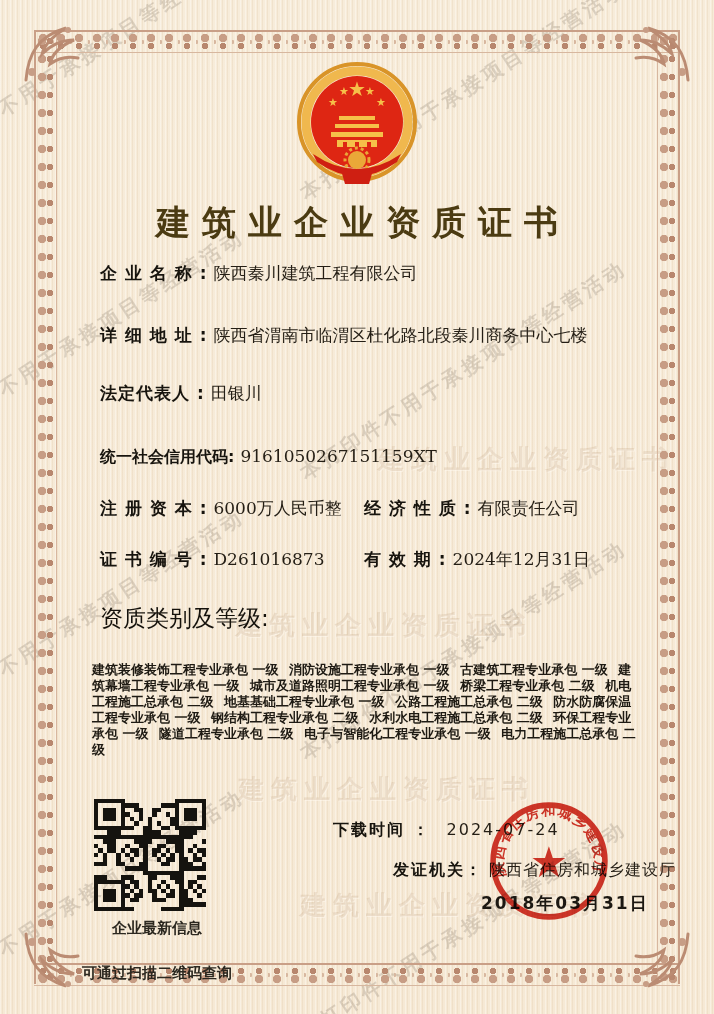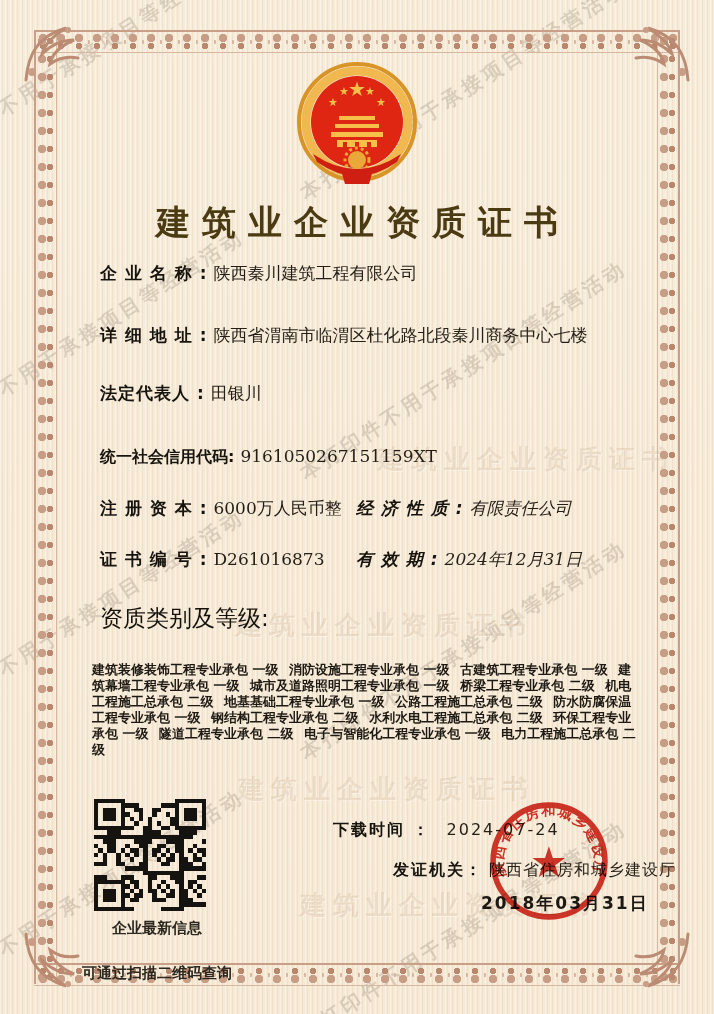--- a/index.html
+++ b/index.html
@@ -51,21 +51,21 @@
   .emblem{position:absolute;left:293px;top:58px;width:128px;height:142px;z-index:3;}
   
   .title{
     position:absolute;top:200px;left:0;width:100%;margin:0;z-index:3;
     text-align:center;font-size:34px;font-weight:700;color:#4b3b12;
     letter-spacing:12px;text-indent:12px;
   }
   .row{position:absolute;left:100px;z-index:3;font-size:17px;color:#1f1b15;width:560px;}
   .lbl{font-weight:700;color:#17140e;letter-spacing:1px;}
   .val{font-family:"DejaVu Serif","Liberation Serif",serif;color:#241e15;margin-left:6px;}
-  .grp2{position:absolute;left:256px;top:0;font-style:italic;}
+  .grp2{position:absolute;left:264px;top:0;}
   #row-code .lbl{font-size:16px;letter-spacing:0;margin-top:47px;}
   .qual-heading{position:absolute;left:100px;top:603px;z-index:3;font-size:23px;font-weight:400;color:#15120c;}
   .qual-list{
     position:absolute;left:92px;top:638px;width:550px;z-index:3;
     font-size:13px;line-height:16px;font-weight:600;color:#1e1a13;margin-top:24px;
   }
   .qual-item{margin-right:6px;}
   
   .qr{
     position:absolute;left:94px;top:799px;width:112px;height:112px;z-index:3;

